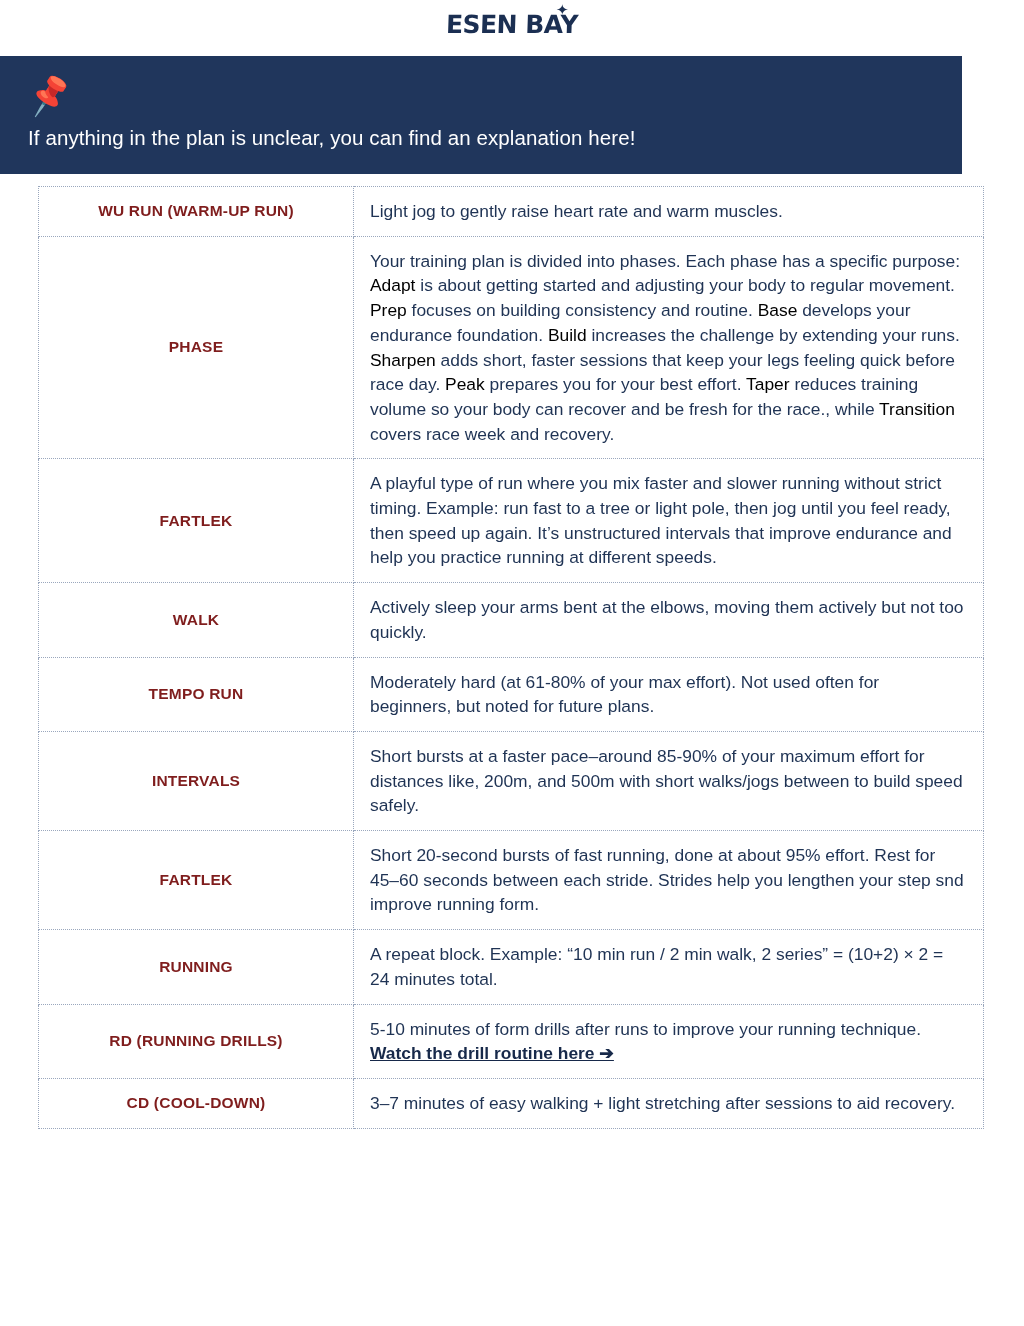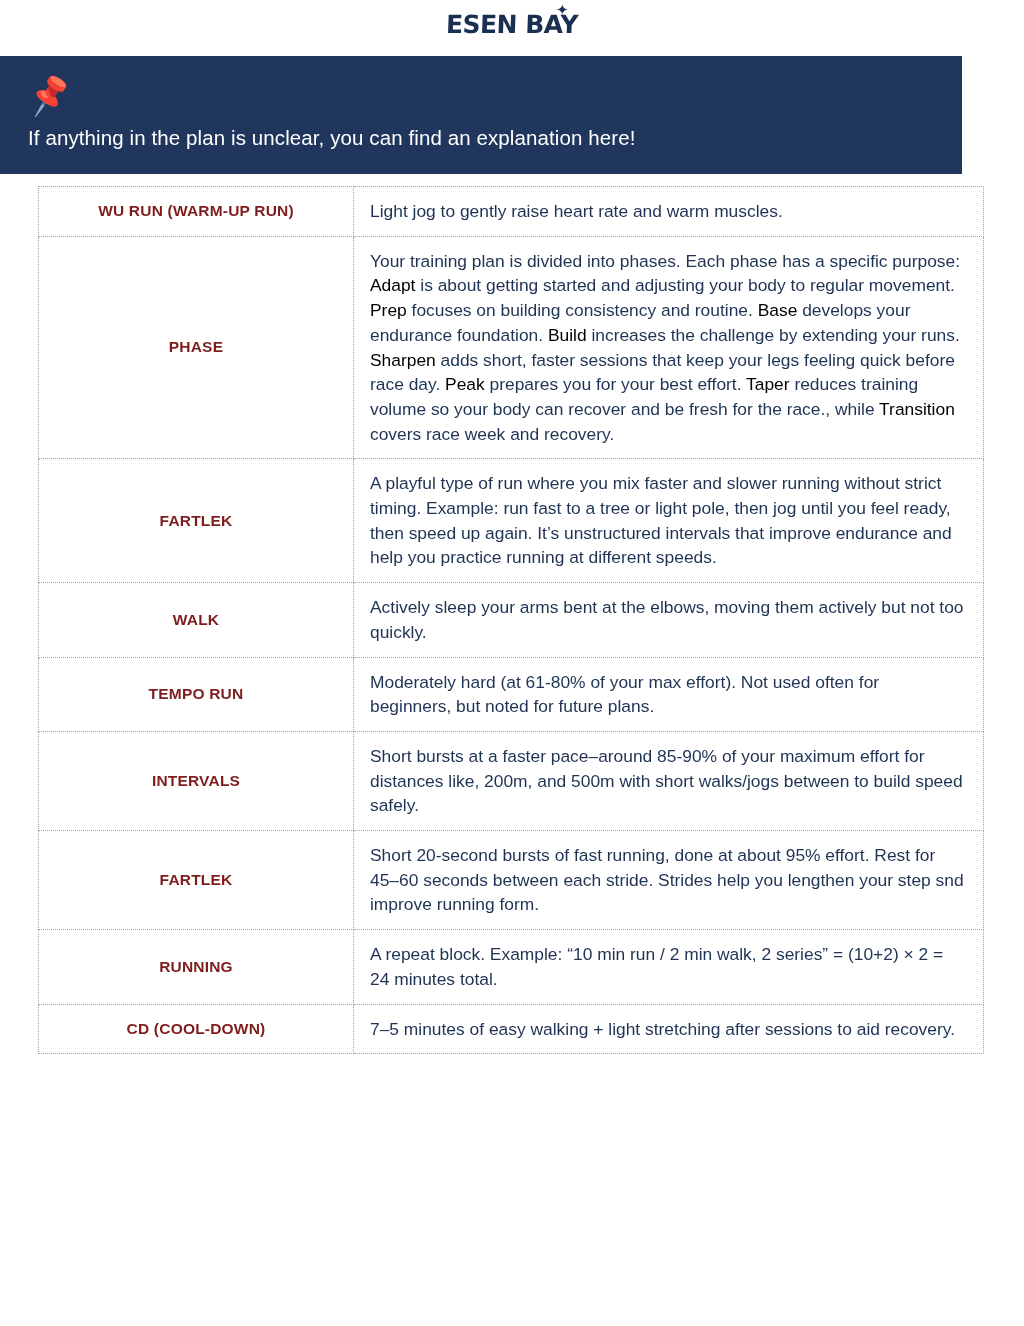--- a/index.html
+++ b/index.html
@@ -165,19 +165,23 @@
       </tr>
       <tr>
         <td class="term">FARTLEK</td>
         <td class="def">Short 20-second bursts of fast running, done at about 95% effort. Rest for 45–60 seconds between each stride. Strides help you lengthen your step snd improve running form.</td>
       </tr>
       <tr>
         <td class="term">RUNNING</td>
         <td class="def">A repeat block. Example: “10 min run / 2 min walk, 2 series” = (10+2) × 2 = 24 minutes total.</td>
       </tr>
       <tr>
+        <td class="term">RD (RUNNING DRILLS)</td>
+        <td class="def">5-10 minutes of form drills after runs to improve your running technique. <span class="linkish">Watch the drill routine here ➔</span></td>
+      </tr>
+      <tr>
         <td class="term">CD (COOL-DOWN)</td>
-        <td class="def">7–5 minutes of easy walking + light stretching after sessions to aid recovery.</td>
+        <td class="def">3–7 minutes of easy walking + light stretching after sessions to aid recovery.</td>
       </tr>
     </tbody>
   </table>
 
 </div>
 
 </body></html>

